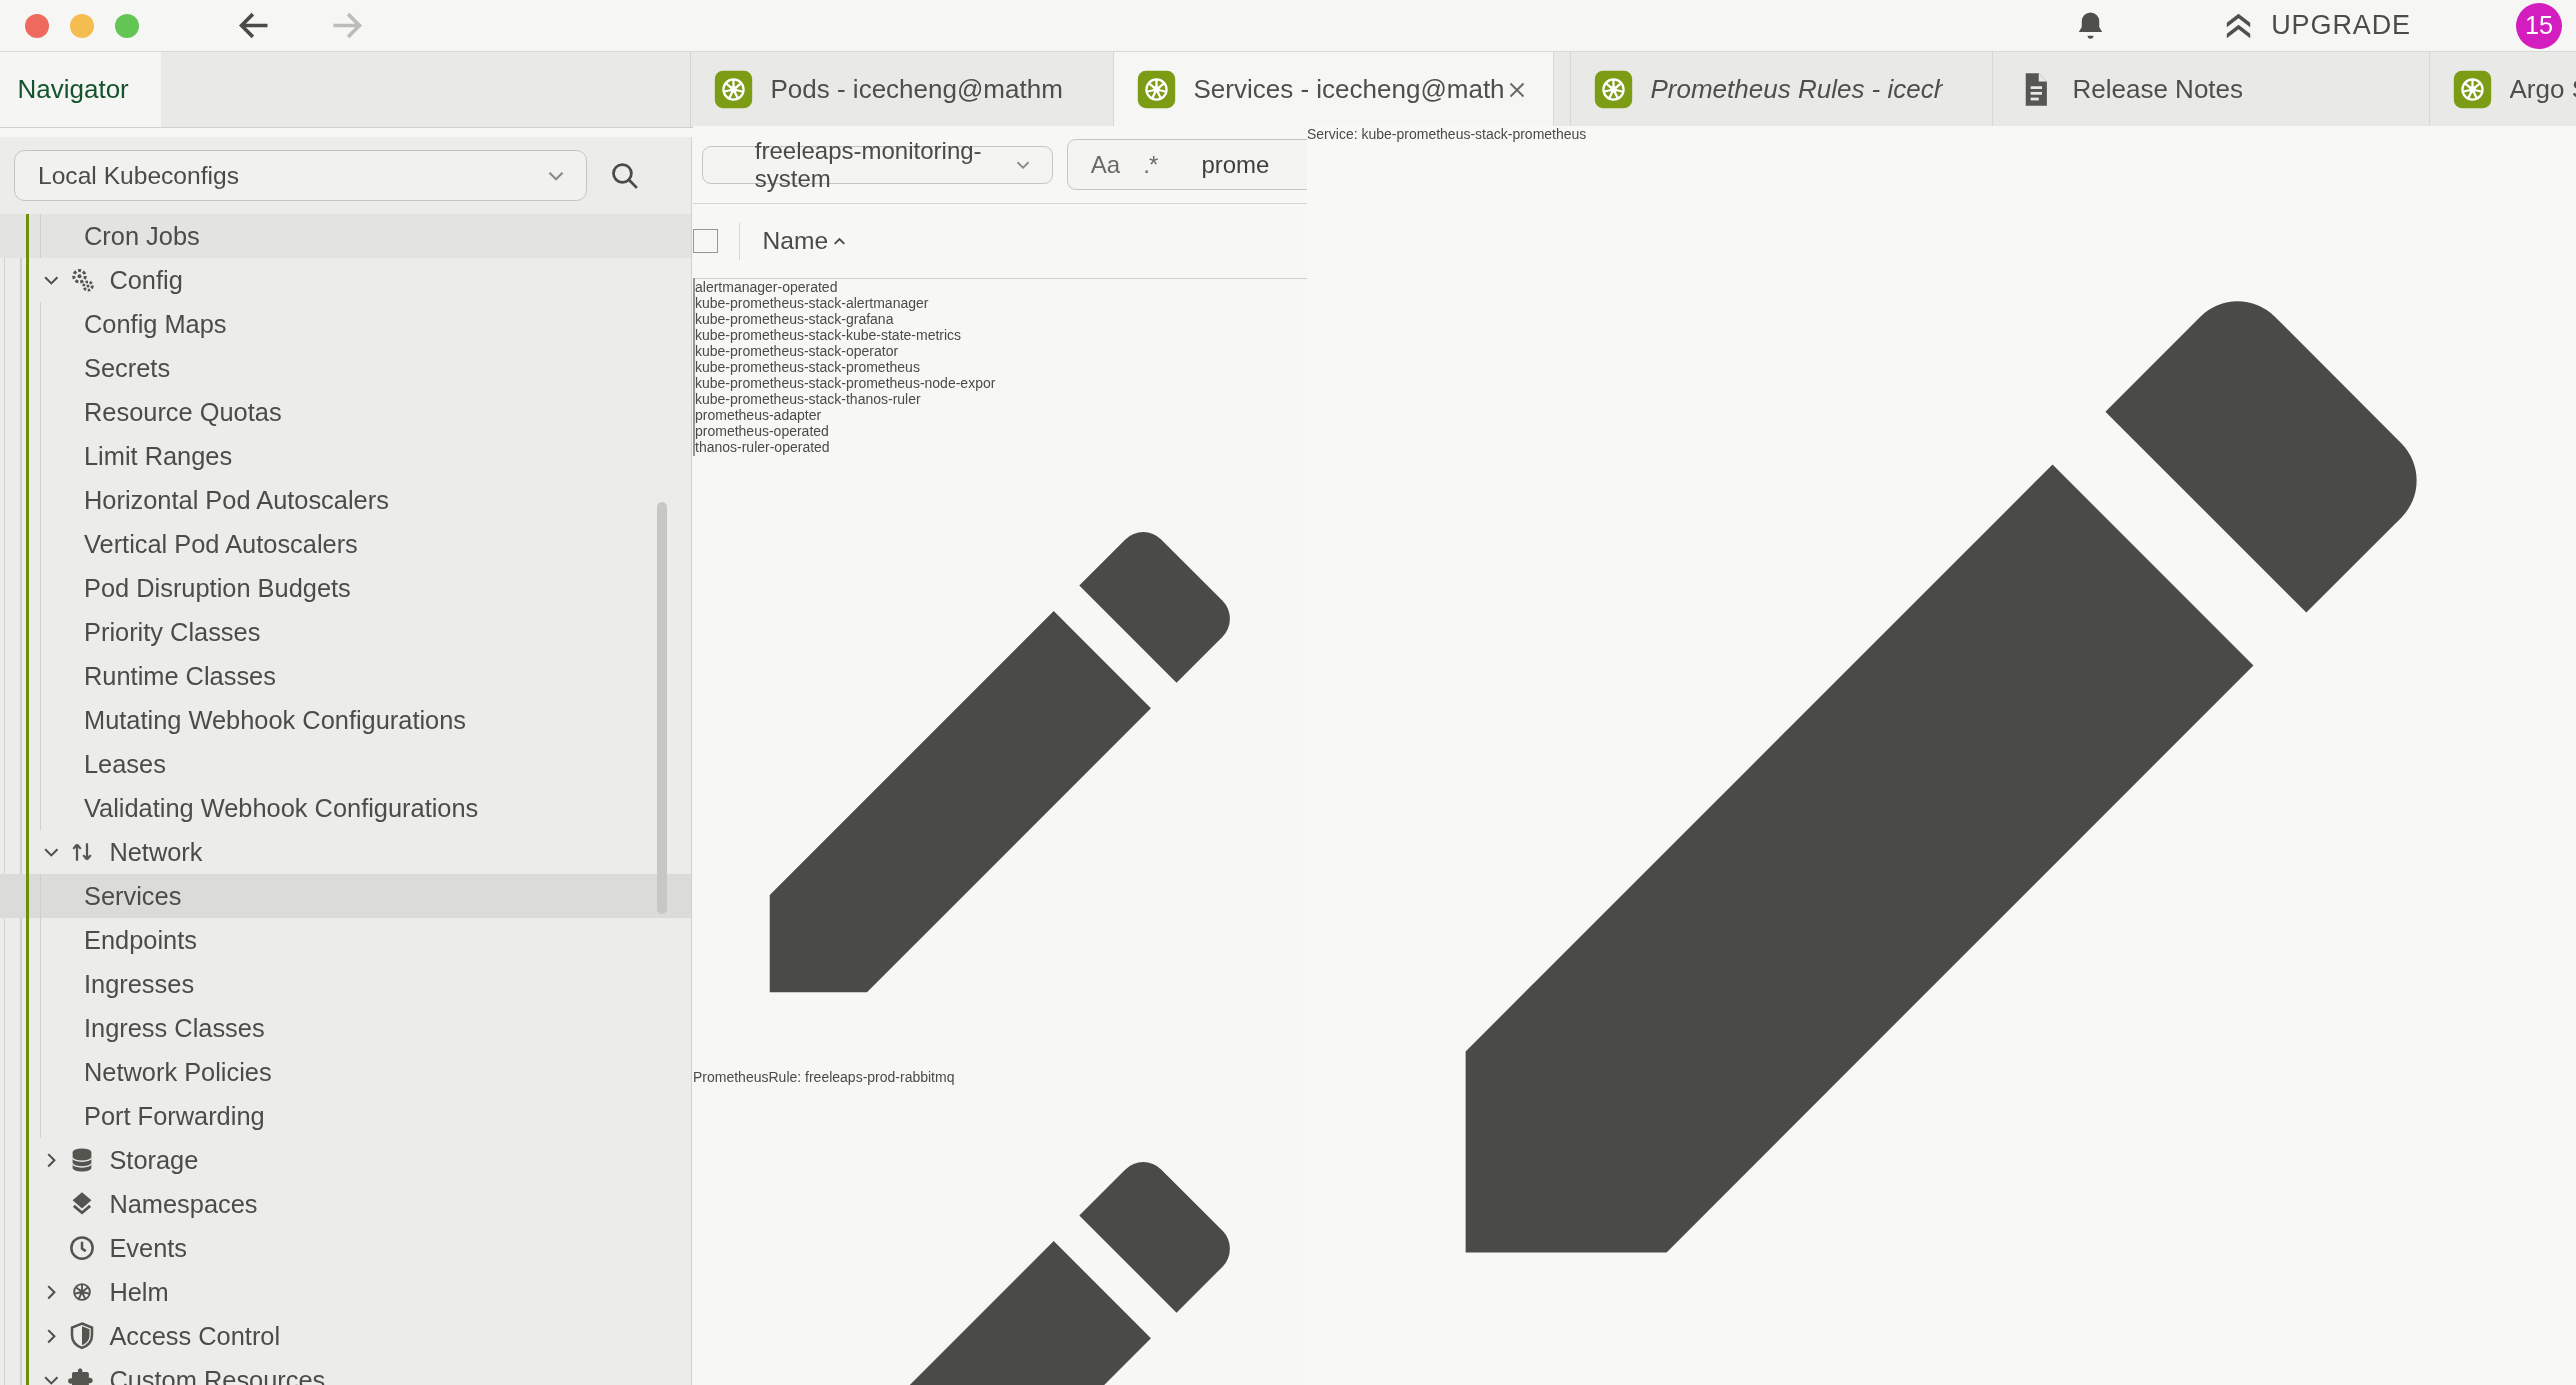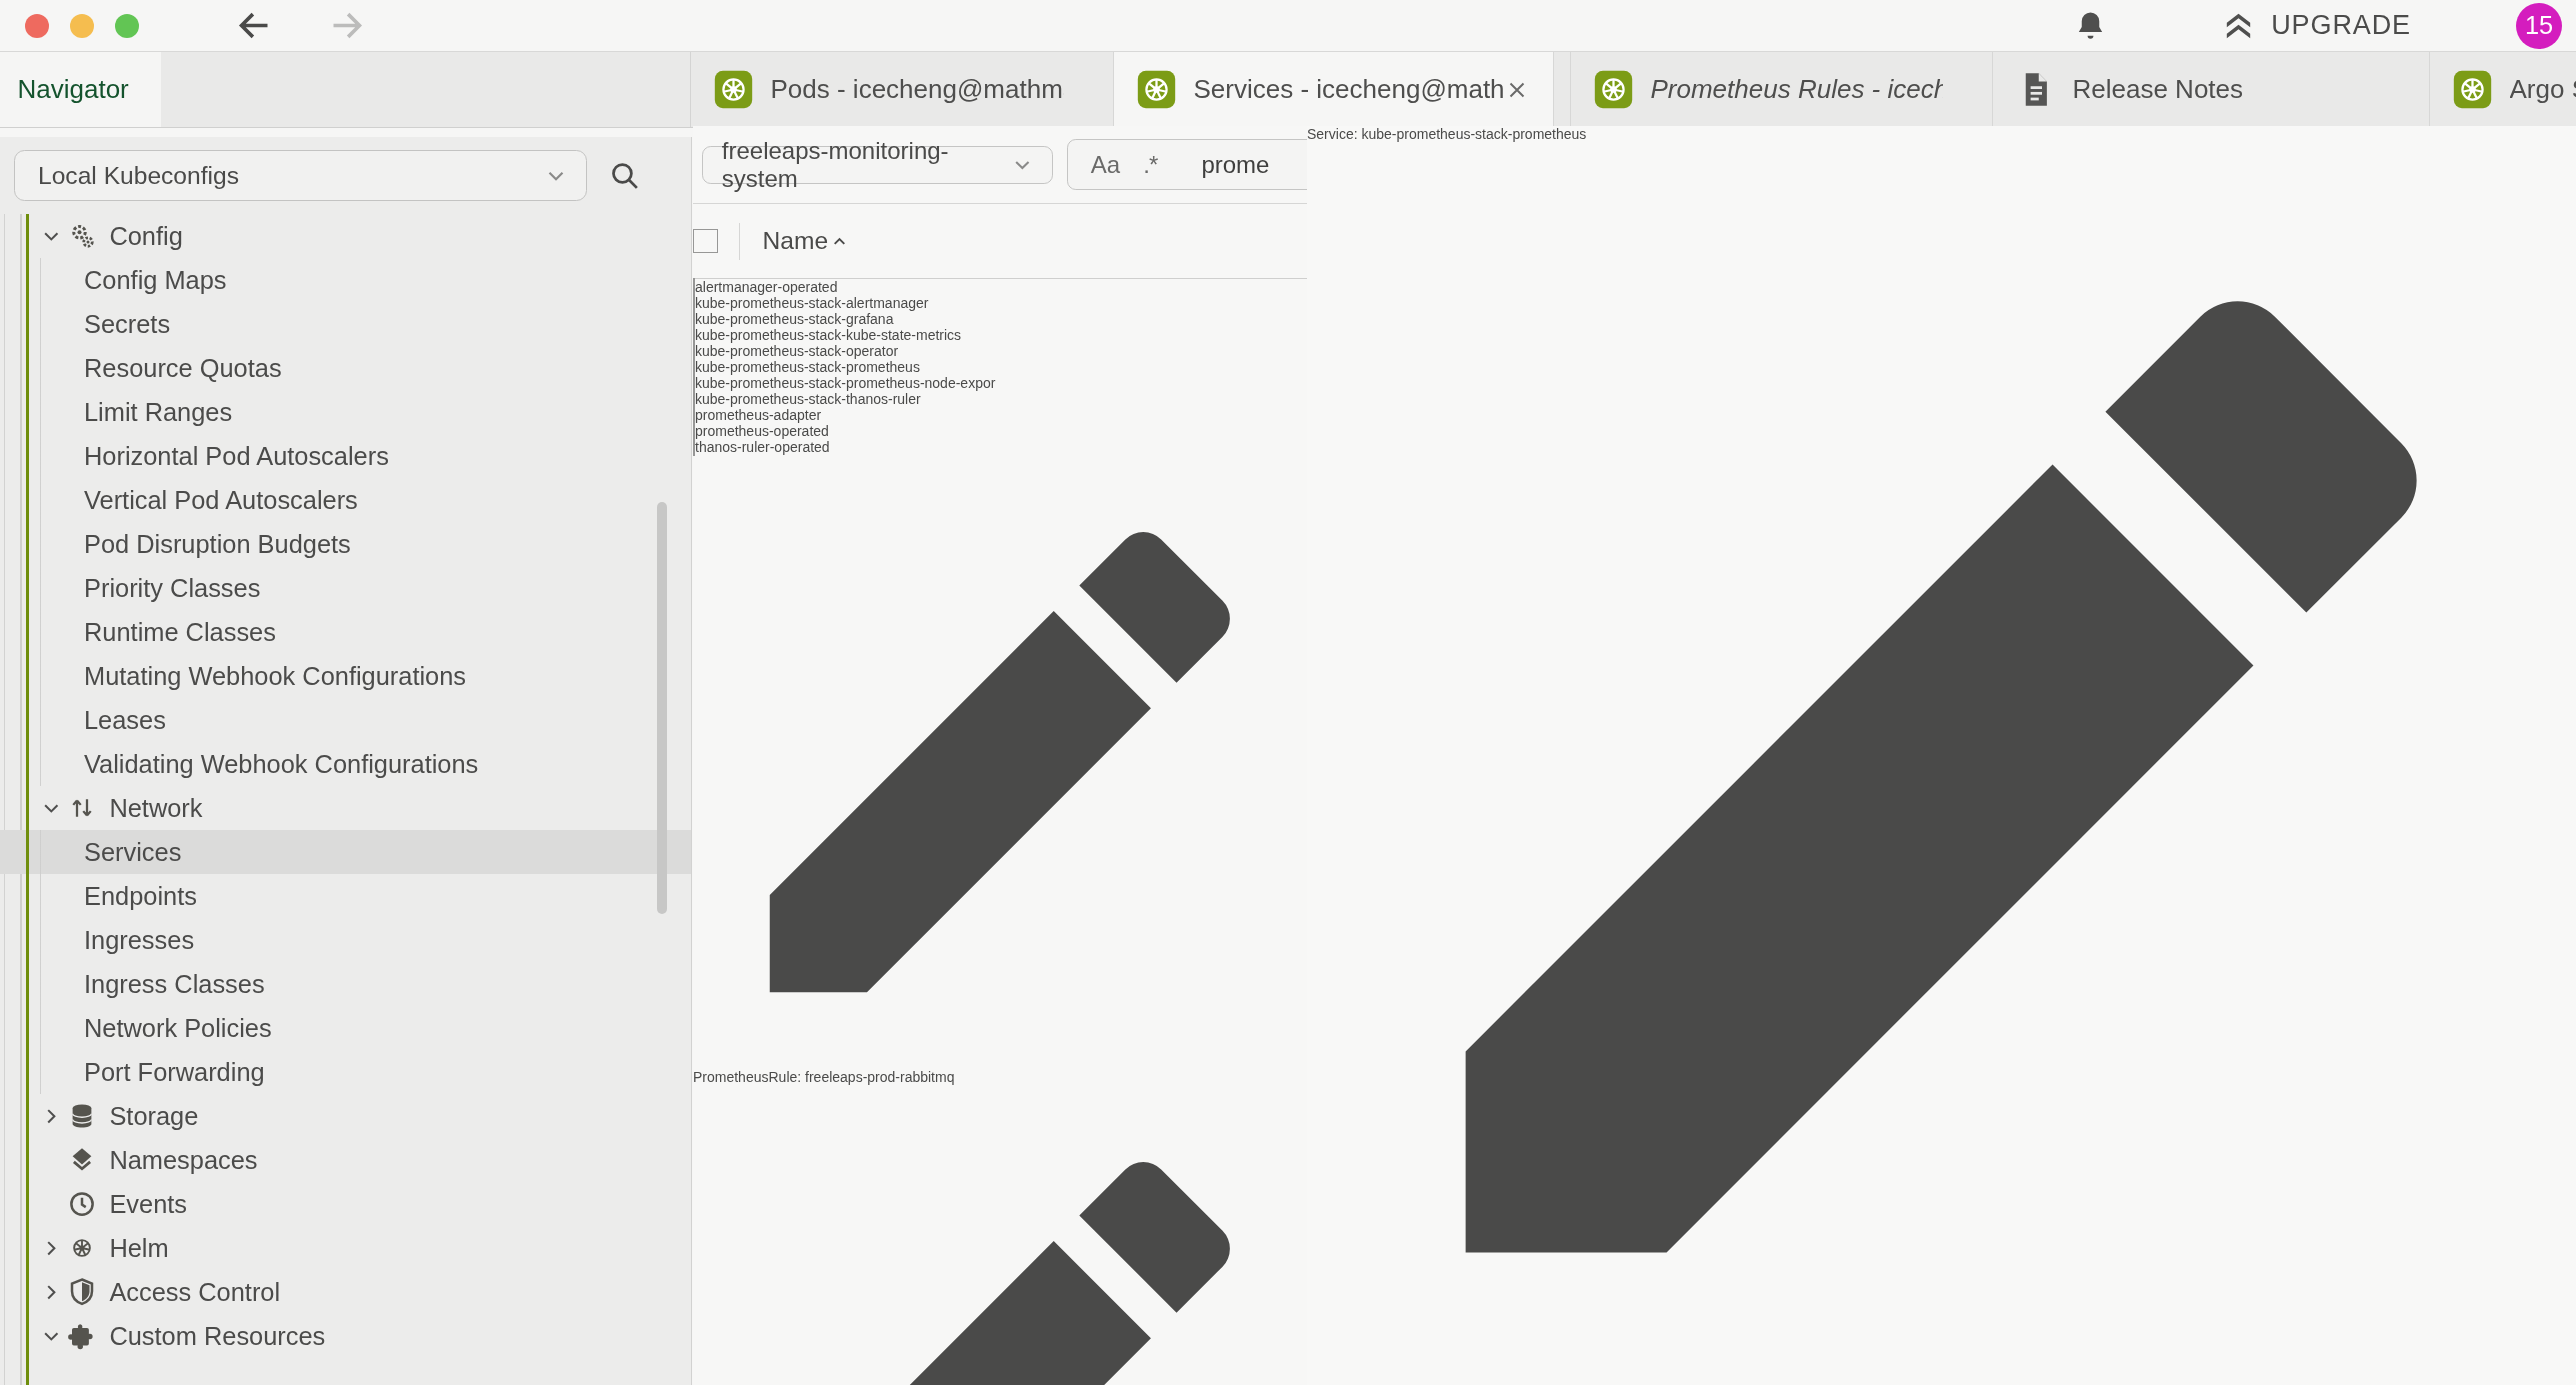--- a/index.html
+++ b/index.html
@@ -72,21 +72,21 @@
   .tlabel{overflow:hidden;}
   .green-line{position:absolute;left:26px;top:77px;bottom:0;width:2.6px;background:#6f8e0d;}
   .edge1{position:absolute;left:4.4px;top:77px;bottom:0;width:0.9px;background:#d2d2d1;}
   .edge2{position:absolute;left:20px;top:77px;bottom:0;width:1.8px;background:#cfcfce;}
   .side-thumb{position:absolute;right:24px;top:365px;width:10.5px;height:412px;background:#c7c7c6;
               border-radius:5.3px;}
 
   
   .list-toolbar{height:77px;display:flex;align-items:center;border-bottom:0.9px solid #d6d6d5;flex:0 0 auto;}
   .nsselect{margin-left:8.8px;width:351px;height:38px;border:1.8px solid #c5c5c4;border-radius:8.8px;
-            display:flex;align-items:center;box-sizing:border-box;flex:0 0 auto;background:#f4f4f3;}
+            display:flex;align-items:center;box-sizing:border-box;flex:0 0 auto;background:#f4f4f3;padding-left:33px;}
   .nsselect .sel-label{font-size:24px;color:#4a4a49;margin-left:19px;}
   .filterbox{margin-left:14px;width:289px;height:51px;border:1.8px solid #c5c5c4;border-radius:8.8px;
              display:flex;align-items:center;box-sizing:border-box;flex:0 0 auto;background:#f4f4f3;}
   .ftok{font-size:24px;color:#6a6a69;margin-left:23px;}
   .ftok.regex{letter-spacing:-0.9px;}
   .fvalue{font-size:24px;color:#3f3f3e;margin-left:44px;}
   .theader{height:74px;display:flex;align-items:center;border-bottom:0.9px solid #cfcfce;flex:0 0 auto;}
   .cbx{width:24.6px;height:24.6px;border:1.8px solid #98989"7;border-radius:6.1px;flex:0 0 24.6px;
        margin-left:10.5px;box-sizing:border-box;border:1.8px solid #979796;background:transparent;}
   .hdr-div{width:0.9px;height:37px;background:#d6d6d5;margin-left:21px;}
@@ -293,20 +293,24 @@
           <svg viewBox="0 0 24 24" width="100%" height="100%" fill="none" stroke="currentColor" stroke-width="2">
             <circle cx="10.5" cy="10.5" r="6.5"></circle>
             <path d="M15.5 15.5L21 21"></path>
           </svg>
         </span>
     </div>
     <div class="edge1"></div>
     <div class="edge2"></div>
     <div class="tree">
 
+        <div class="trow child hover">
+
+          <span class="tlabel">Cron Jobs</span>
+        </div>
 
         <div class="trow group">
           <span class="chev">
             <svg viewBox="0 0 24 24" width="100%" height="100%" fill="none" stroke="currentColor" stroke-width="2">
               <path d="M6 9l6 6 6-6"></path>
             </svg>
           </span>
           <span class="ticon">
             <svg viewBox="0 0 24 24" width="100%" height="100%" fill="none" stroke="currentColor">
               <circle cx="10" cy="9" r="4.6" stroke-width="2.4" stroke-dasharray="2.4 1.6"></circle>

